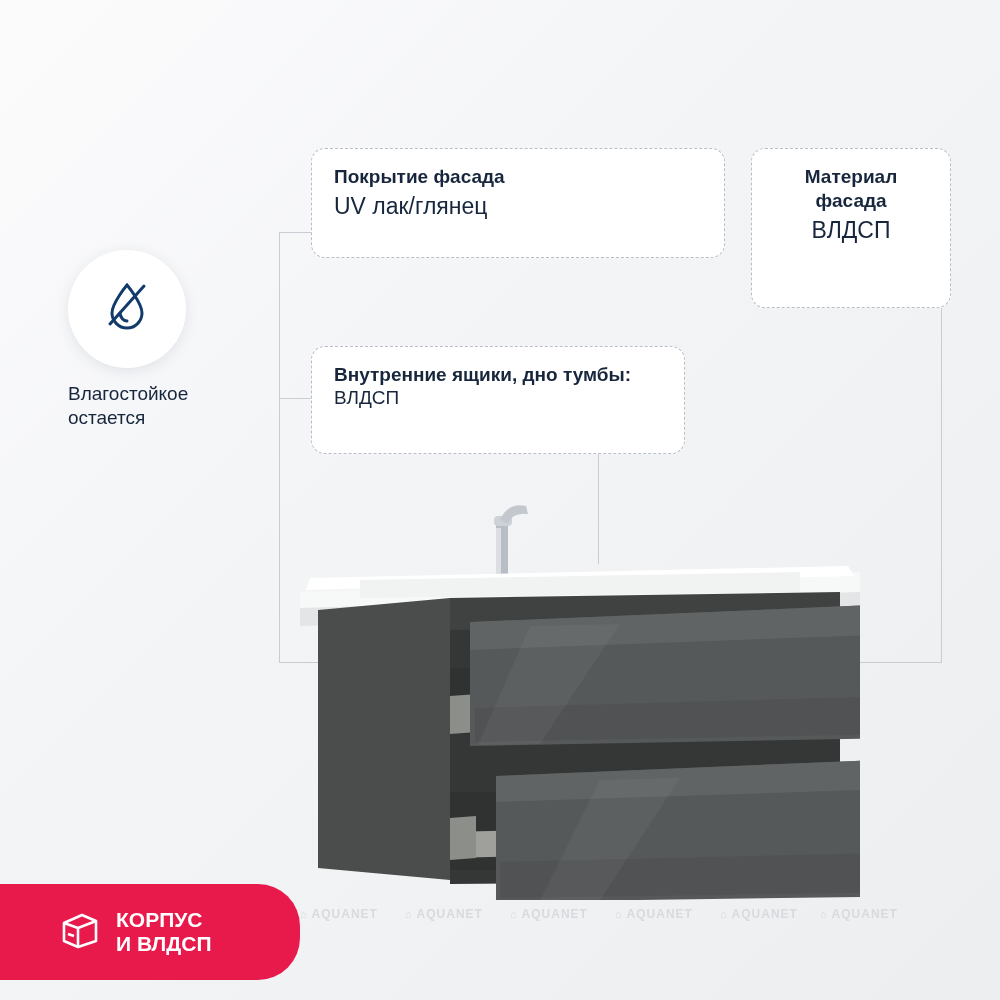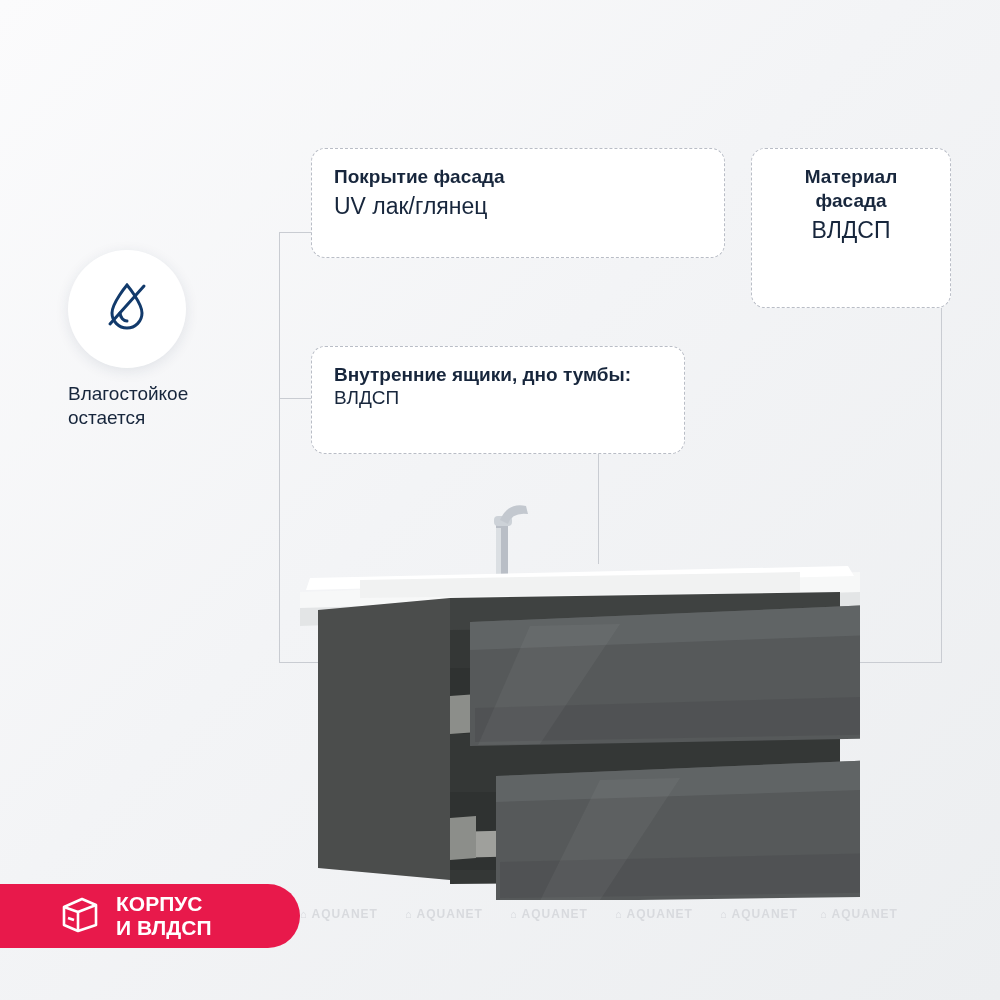--- a/index.html
+++ b/index.html
@@ -58,21 +58,21 @@
   
   .wm{
     position:absolute;
     font-size:12px;color:#d8dade;letter-spacing:1px;font-weight:bold;
     white-space:nowrap;
   }
   .wm .mark{font-size:11px;}
 
   
   .badge{
-    position:absolute;left:0;top:884px;width:300px;height:64px;
+    position:absolute;left:0;top:884px;width:300px;height:96px;
     background:#e8194b;
     border-radius:0 42px 42px 0;
     display:flex;align-items:center;
     color:#ffffff;
   }
   .badge .bicon{margin-left:58px;margin-right:16px;}
   .badge .btext{font-size:21px;font-weight:bold;line-height:1.15;}
 </style>
 </head>
 <body>

